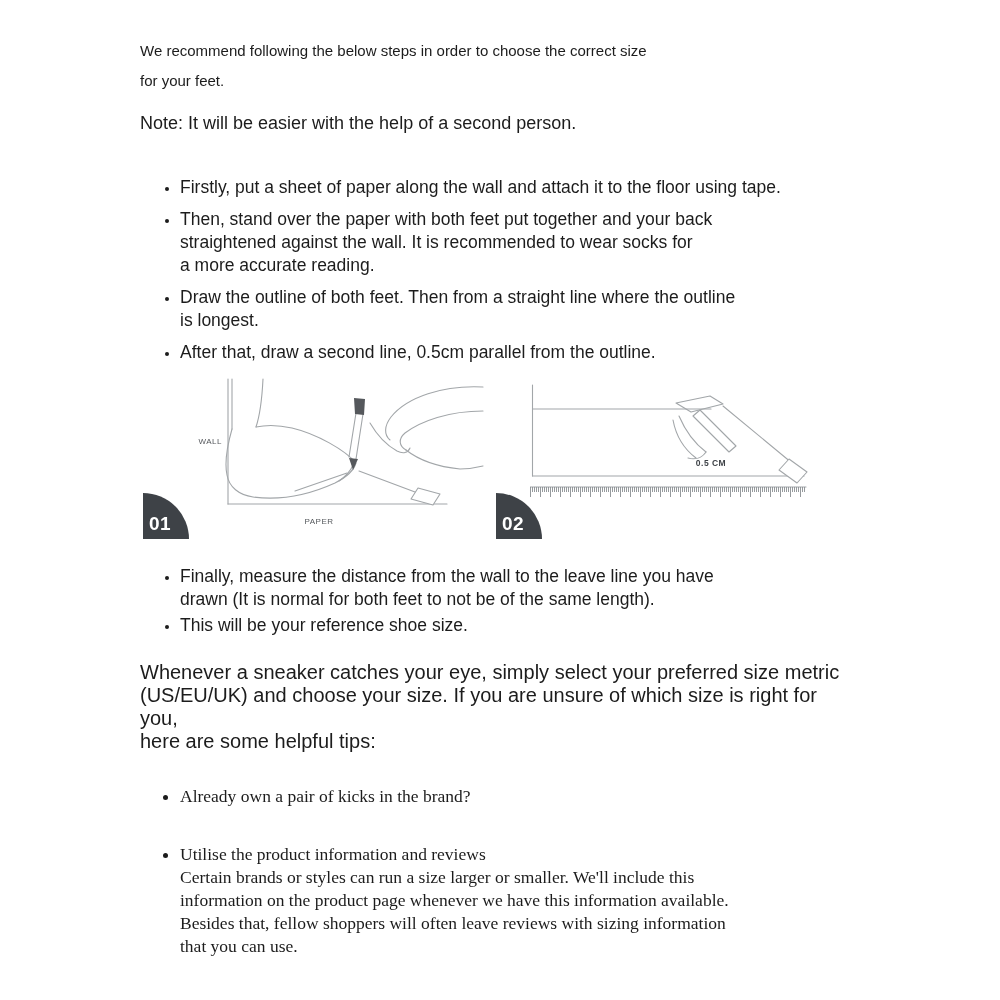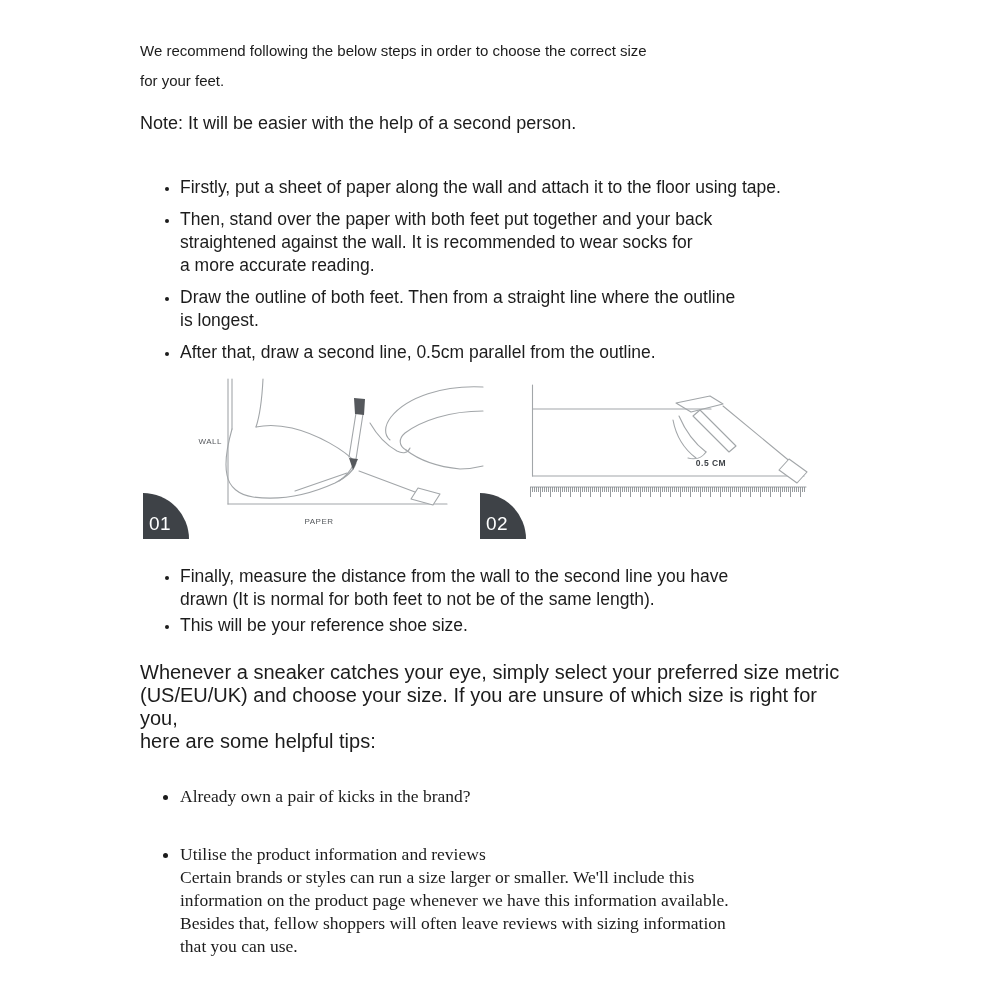--- a/index.html
+++ b/index.html
@@ -49,30 +49,30 @@
     margin-bottom: 24px;
   }
   .badge {
     position: absolute;
     bottom: 2px;
     width: 46px;
     height: 46px;
     background: #3e4247;
     border-top-right-radius: 100% 100%;
     color: #ffffff;
-    font-weight: normal;
+    font-weight: bold;
     font-size: 19px;
     letter-spacing: 0.5px;
     display: flex;
     align-items: flex-end;
     padding: 0 0 4px 6px;
     box-sizing: border-box;
   }
   .badge-01 { left: 3px; }
-  .badge-02 { left: 340px; }
+  .badge-02 { left: 356px; }
   .fig-svg { position: absolute; top: 0; }
   .fig-svg-1 { left: 55px; }
   .fig-svg-2 { left: 390px; top: 6px; }
   .fig-svg path, .fig-svg line {
     fill: none;
     stroke: #a2a6a9;
     stroke-width: 1.1;
     stroke-linecap: round;
     stroke-linejoin: round;
   }
@@ -191,21 +191,21 @@
       </g>
       <g>
         <line x1="0" y1="108" x2="276" y2="108"></line>
         <rect x="0" y="108" width="276" height="11" fill="url(#ticks)" stroke="none"></rect>
       </g>
     </svg>
 
   </div>
 
   <ul class="bullets results">
-    <li>Finally, measure the distance from the wall to the second line you have
+    <li>Finally, measure the distance from the wall to the leave line you have
 drawn (It is normal for both feet to not be of the same length).</li>
     <li>This will be your reference shoe size.</li>
   </ul>
 
   <p class="tips-intro">Whenever a sneaker catches your eye, simply select your preferred size metric
 (US/EU/UK) and choose your size. If you are unsure of which size is right for you,
 here are some helpful tips:</p>
 
   <ul class="tips">
     <li>

